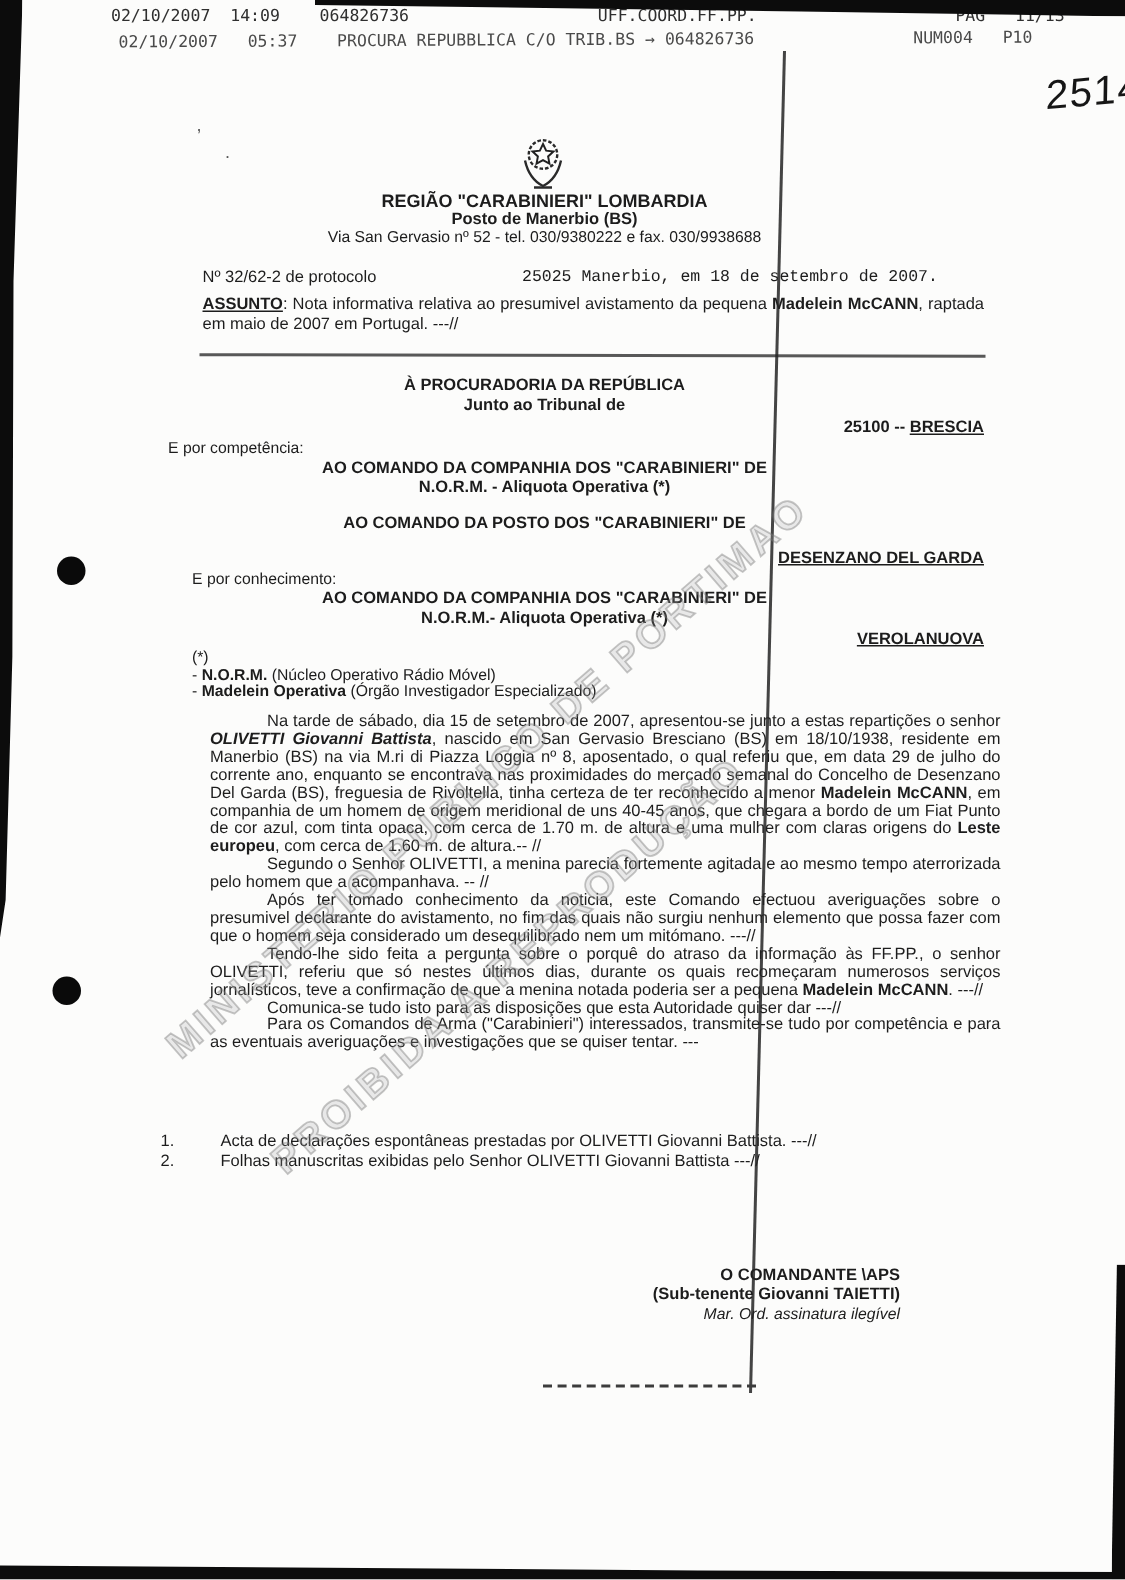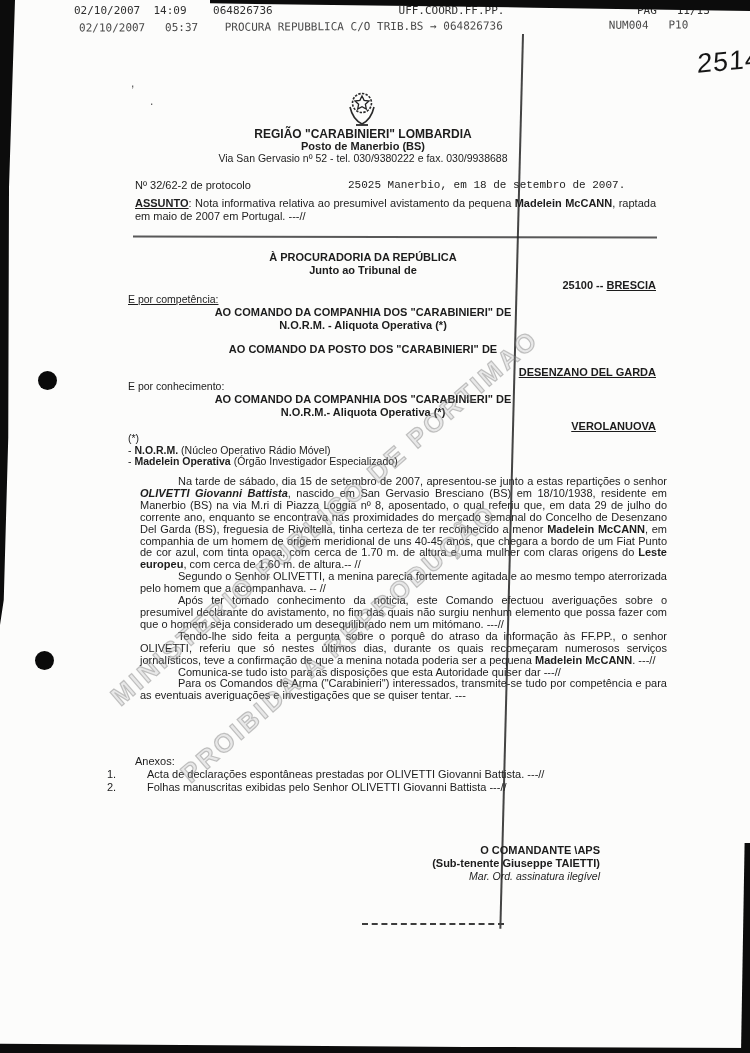--- a/index.html
+++ b/index.html
@@ -60,21 +60,21 @@
   <div class="abs h11" style="left:348px;top:179px;font-family:Liberation Mono, monospace;">25025 Manerbio, em 18 de setembro de 2007.</div>
 
   <div class="abs body-text" style="left:135px;top:197px;width:521px;line-height:13px;"><span class="b u">ASSUNTO</span><span>: Nota informativa relativa ao presumivel avistamento da pequena </span><span class="b">Madelein McCANN</span><span>, raptada em maio de 2007 em Portugal. ---//</span></div>
 
   <div class="abs rule" style="left:133px;top:236px;width:524px;"></div>
 
   <div class="abs center-col b h11" style="top:251px;">À PROCURADORIA DA REPÚBLICA</div>
   <div class="abs center-col b h11" style="top:264px;">Junto ao Tribunal de</div>
   <div class="abs rightline" style="top:279px;"><span>25100 -- </span><span class="u">BRESCIA</span></div>
 
-  <div class="abs h105" style="left:128px;top:293px;text-decoration:underline;">E por competência:</div>
+  <div class="abs h105" style="left:112px;top:293px;">E por competência:</div>
   <div class="abs center-col b h11" style="top:306px;">AO COMANDO DA COMPANHIA DOS "CARABINIERI" DE</div>
   <div class="abs center-col b h11" style="top:319px;">N.O.R.M. - Aliquota Operativa (*)</div>
   <div class="abs center-col b h11" style="top:343px;">AO COMANDO DA POSTO DOS "CARABINIERI" DE</div>
   <div class="abs rightline u" style="top:366px;">DESENZANO DEL GARDA</div>
 
   <div class="abs h105" style="left:128px;top:380px;">E por conhecimento:</div>
   <div class="abs center-col b h11" style="top:393px;">AO COMANDO DA COMPANHIA DOS "CARABINIERI" DE</div>
   <div class="abs center-col b h11" style="top:406px;">N.O.R.M.- Aliquota Operativa (*)</div>
   <div class="abs rightline u" style="top:420px;">VEROLANUOVA</div>
 
@@ -87,35 +87,34 @@
   <div class="abs body-text" style="left:140px;top:476px;width:527px;">
     <p class="para"><span>Na tarde de sábado, dia 15 de setembro de 2007, apresentou-se junto a estas repartições o senhor </span><span class="b i">OLIVETTI Giovanni Battista</span><span>, nascido em San Gervasio Bresciano (BS) em 18/10/1938, residente em Manerbio (BS) na via M.ri di Piazza Loggia nº 8, aposentado, o qual referiu que, em data 29 de julho do corrente ano, enquanto se encontrava nas proximidades do mercado semanal do Concelho de Desenzano Del Garda (BS), freguesia de Rivoltella, tinha certeza de ter reconhecido a menor </span><span class="b">Madelein McCANN</span><span>, em companhia de um homem de origem meridional de uns 40-45 anos, que chegara a bordo de um Fiat Punto de cor azul, com tinta opaca, com cerca de 1.70 m. de altura e uma mulher com claras origens do </span><span class="b">Leste europeu</span><span>, com cerca de 1.60 m. de altura.-- //</span></p>
     <p class="para"><span>Segundo o Senhor OLIVETTI, a menina parecia fortemente agitada e ao mesmo tempo aterrorizada pelo homem que a acompanhava. -- //</span></p>
     <p class="para"><span>Após ter tomado conhecimento da noticia, este Comando efectuou averiguações sobre o presumivel declarante do avistamento, no fim das quais não surgiu nenhum elemento que possa fazer com que o homem seja considerado um desequilibrado nem um mitómano. ---//</span></p>
     <p class="para"><span>Tendo-lhe sido feita a pergunta sobre o porquê do atraso da informação às FF.PP., o senhor OLIVETTI, referiu que só nestes últimos dias, durante os quais recomeçaram numerosos serviços jornalísticos, teve a confirmação de que a menina notada poderia ser a pequena </span><span class="b">Madelein McCANN</span><span>. ---//</span></p>
     <p class="para"><span>Comunica-se tudo isto para as disposições que esta Autoridade quiser dar ---//</span></p>
     <p class="para"><span>Para os Comandos de Arma ("Carabinieri") interessados, transmite-se tudo por competência e para as eventuais averiguações e investigações que se quiser tentar. ---</span></p>
   </div>
 
   <div class="abs h11" style="left:107px;top:755px;width:550px;">
-    <div style="margin-left:28px;line-height:12.9px;">Anexos:</div>
     <div class="annex-row">
       <span class="annex-num">1.</span>
       <span class="annex-txt">Acta de declarações espontâneas prestadas por OLIVETTI Giovanni Battista. ---//</span>
     </div>
     <div class="annex-row">
       <span class="annex-num">2.</span>
       <span class="annex-txt">Folhas manuscritas exibidas pelo Senhor OLIVETTI Giovanni Battista ---//</span>
     </div>
   </div>
 
 
   <div class="abs" style="left:165px;top:844px;width:435px;text-align:right;line-height:13px;">
     <div class="b h11">O COMANDANTE \APS</div>
-    <div class="b h11">(Sub-tenente Giuseppe TAIETTI)</div>
+    <div class="b h11">(Sub-tenente Giovanni TAIETTI)</div>
     <div class="i h105">Mar. Ord. assinatura ilegível</div>
   </div>
 
   <div class="abs foldline" style="left:522px;top:34px;height:895px;"></div>
   <div class="abs dashes" style="left:362px;top:923px;width:142px;"></div>
 
   <div class="wm" style="left:115px;top:685px;">MINISTERIO PUBLICO DE PORTIMAO</div>
   <div class="wm" style="left:185px;top:762px;">PROIBIDA A REPRODUÇÃO</div>
 
   <div class="abs blackmark" style="left:0;top:0;width:15px;height:625px;clip-path:polygon(0 0,100% 0,60% 30%,55% 70%,25% 96%,0 100%);"></div>

